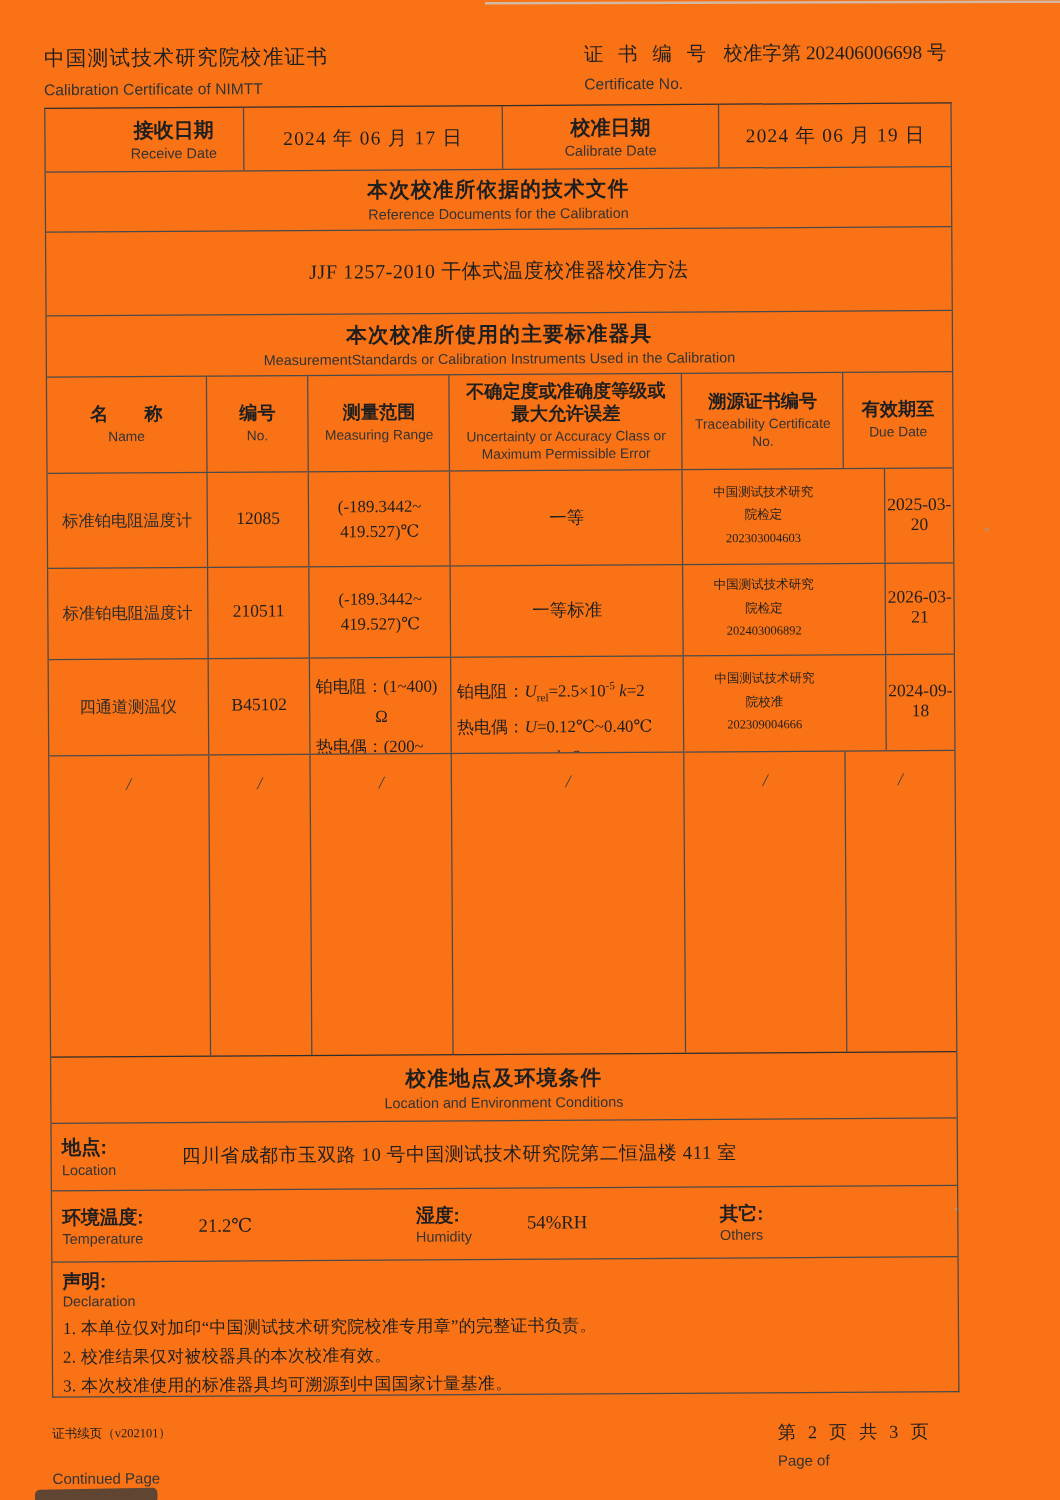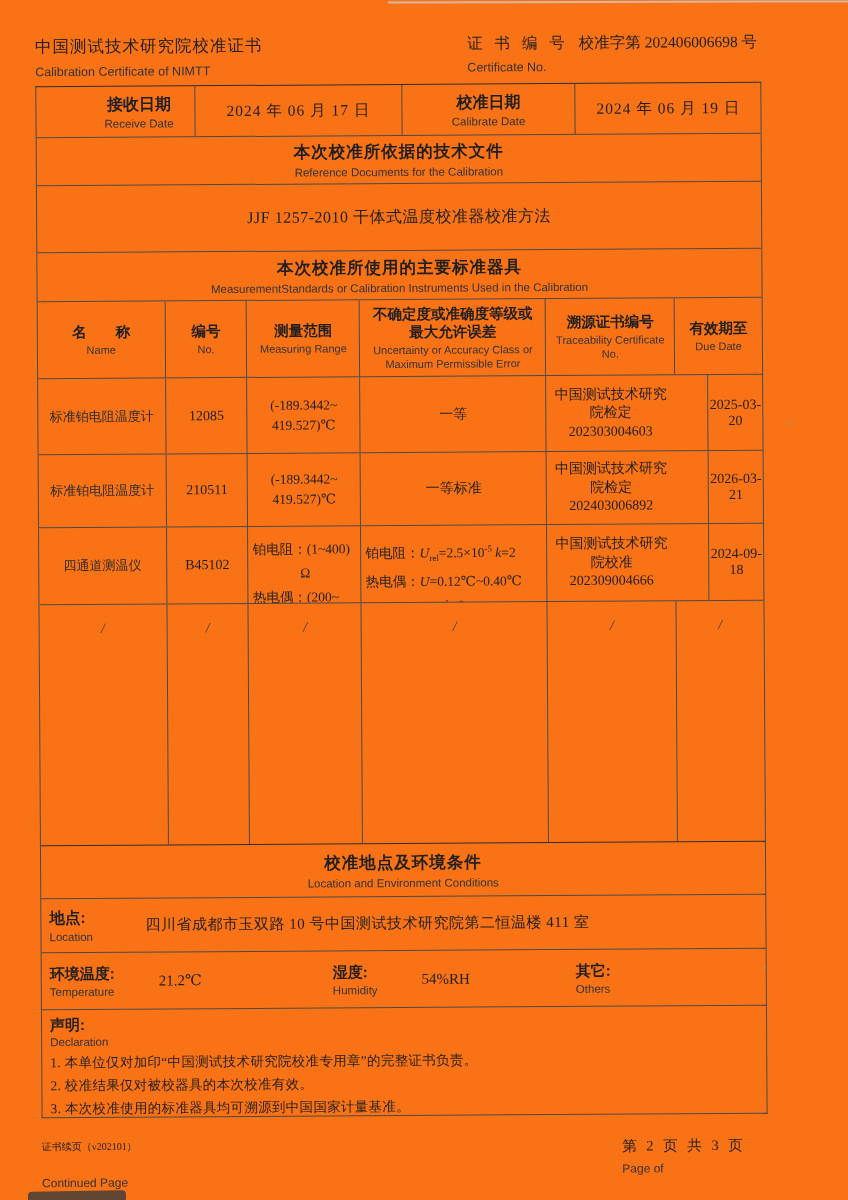--- a/index.html
+++ b/index.html
@@ -66,39 +66,39 @@
   .hdr-row{height:76px;}
   .hdr-row .hz{font-size:14.5px;font-weight:600;line-height:18px;}
   .hdr-row .he{font-size:11px;line-height:13.5px;margin-top:3px;padding:0 2px;}
   .r1{height:75px;} .r2{height:72px;} .r3{height:76px;}
   .r-last{height:240px;}
   .r-last .c{justify-content:flex-start;padding-top:16px;font-size:14px;font-style:italic;color:#3c3c3c;}
   .cell-name{font-size:13px;color:#2b2b2b;}
   .cell-no{font-size:14px;}
   .cell-range{font-size:13.5px;line-height:20px;}
   .cell-unc{font-size:14px;}
-  .cell-trace{font-size:14px;line-height:18.5px;}
+  .cell-trace{font-size:10px;line-height:18.5px;}
   .cell-due{font-size:14px;margin-left:33px;}
   .c.clipcell{justify-content:flex-start;align-items:flex-start;text-align:left;padding:11px 3px 0 4px;line-height:24px;font-size:13.5px;}
   .c.clipcell .ln{white-space:nowrap;}
   .c.clipcell .ctr{align-self:center;}
   sub.small{font-size:9px;} sup.small{font-size:9px;}
   .mathvar{font-style:italic;font-family:"Liberation Serif","DejaVu Serif",serif;}
 
   
   .loc-row{height:54px;display:flex;align-items:center;padding-left:8px;box-sizing:border-box;}
   .loc-label{display:flex;flex-direction:column;justify-content:center;width:96px;}
   .loc-label .z{font-size:15.5px;font-weight:600;}
   .loc-label .e{font-size:11.5px;margin-top:2px;}
   .loc-value{font-size:15px;letter-spacing:0.5px;}
   .env-row{height:57px;display:flex;align-items:center;padding-left:8px;box-sizing:border-box;}
   .env-group{display:flex;align-items:center;}
   .env-group .labels{display:flex;flex-direction:column;}
   .env-group .z{font-size:15px;font-weight:600;}
-  .env-group .e{font-size:11.5px;margin-top:2px;}
+  .env-group .e{font-size:11.5px;margin-top:2px;text-align:center;}
   .env-val{font-size:15px;margin-left:44px;}
   .g1{width:283px;} .g2{width:243px;}
 
   
   .decl-row{height:108px;padding:6px 10px 0 8px;box-sizing:border-box;}
   .decl-row .z{font-size:15px;font-weight:600;}
   .decl-row .e{font-size:11.5px;margin-top:1px;}
   .decl-items{margin-top:3px;}
   .decl-items div{font-size:13.5px;line-height:23px;letter-spacing:0.3px;}
 

